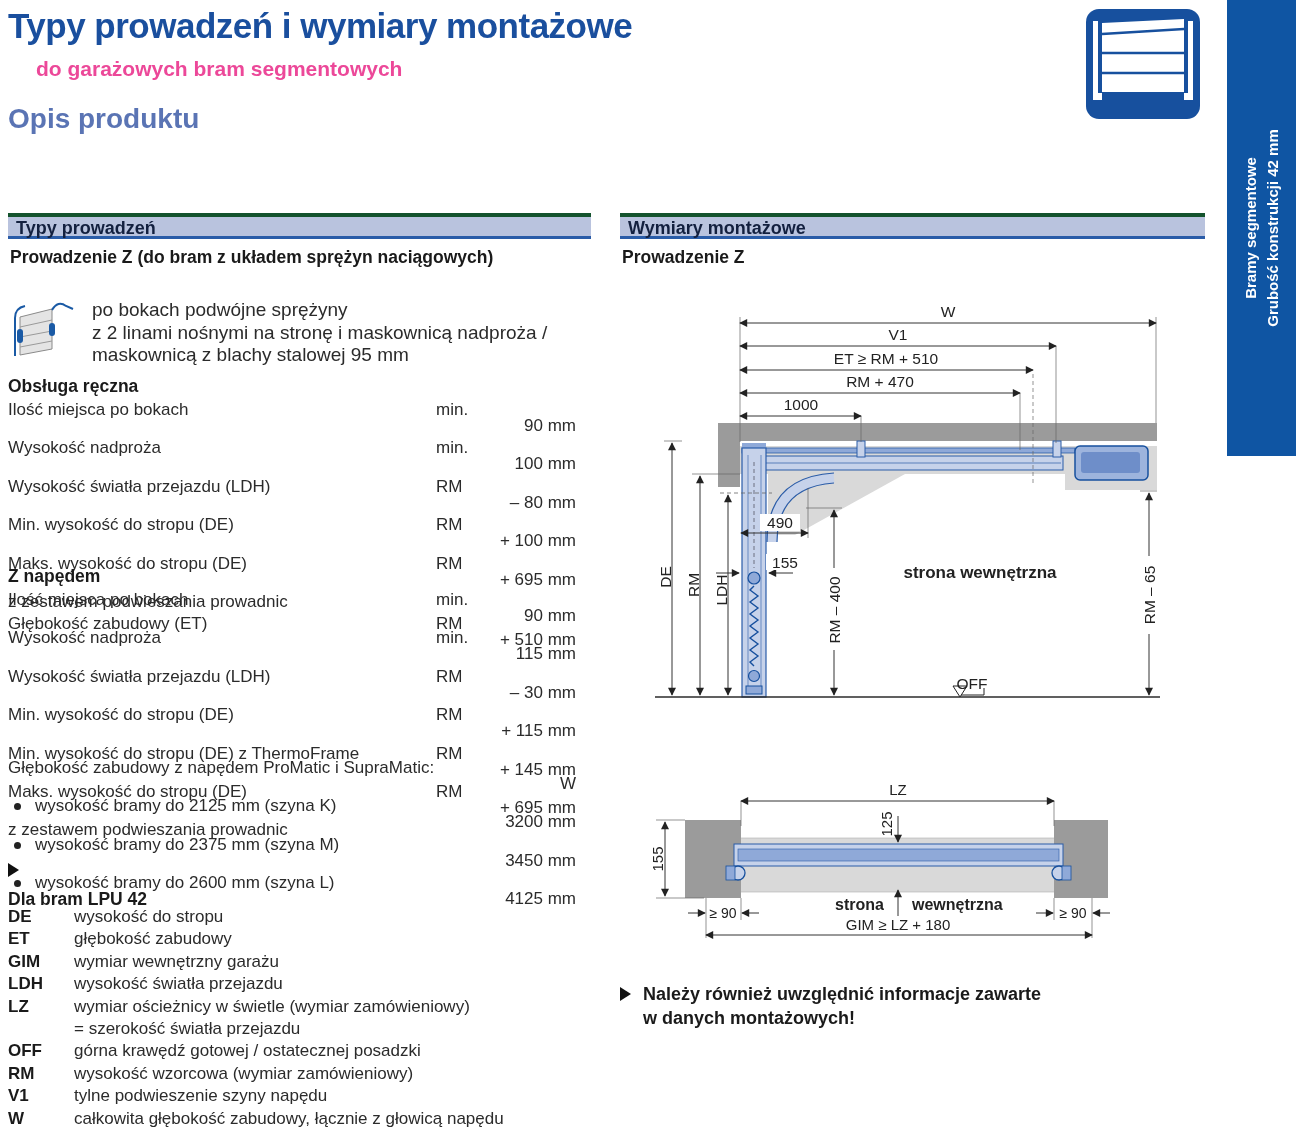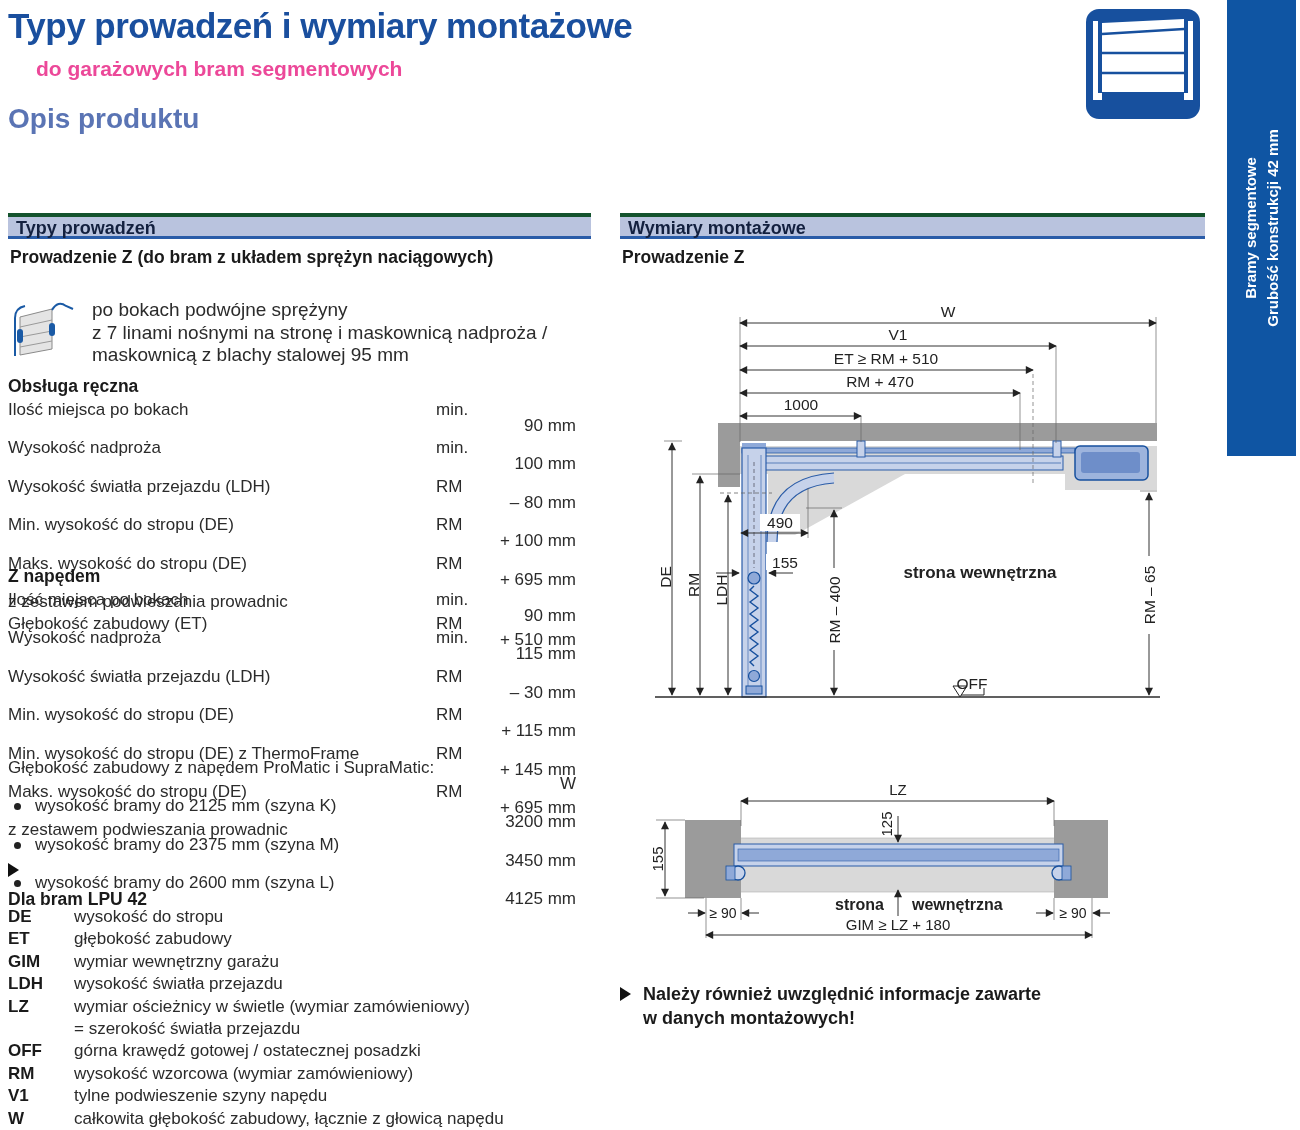--- a/index.html
+++ b/index.html
@@ -106,21 +106,21 @@
       <line x1="12" y1="41" x2="44" y2="35" stroke="#9a9a9a" stroke-width="1"></line>
       <line x1="12" y1="51" x2="44" y2="45" stroke="#9a9a9a" stroke-width="1"></line>
       <path d="M7 60 L7 22 Q7 12 17 10" fill="none" stroke="#1a5aa5" stroke-width="2"></path>
       <path d="M44 14 Q50 4 58 10 L65 13" fill="none" stroke="#1a5aa5" stroke-width="2"></path>
       <rect x="9" y="33" width="6" height="14" rx="3" fill="#1a5aa5"></rect>
       <rect x="41" y="27" width="6" height="13" rx="3" fill="#1a5aa5"></rect>
     </svg>
   </div>
   <div class="lead-desc">
     <div>po bokach podwójne sprężyny</div>
-    <div>z 7 linami nośnymi na stronę i maskownicą nadproża /</div>
+    <div>z 2 linami nośnymi na stronę i maskownicą nadproża /</div>
     <div>maskownicą z blachy stalowej 95 mm</div>
   </div>
 
   <div class="spec-head" style="top:376px;">Obsługa ręczna</div>
   <div class="spec-rows" style="top:399px;">
     <div class="srow">
         <span class="lab">Ilość miejsca po bokach</span>
         <span class="qual">min.</span>
         <span class="val">90 mm</span>
       </div>

